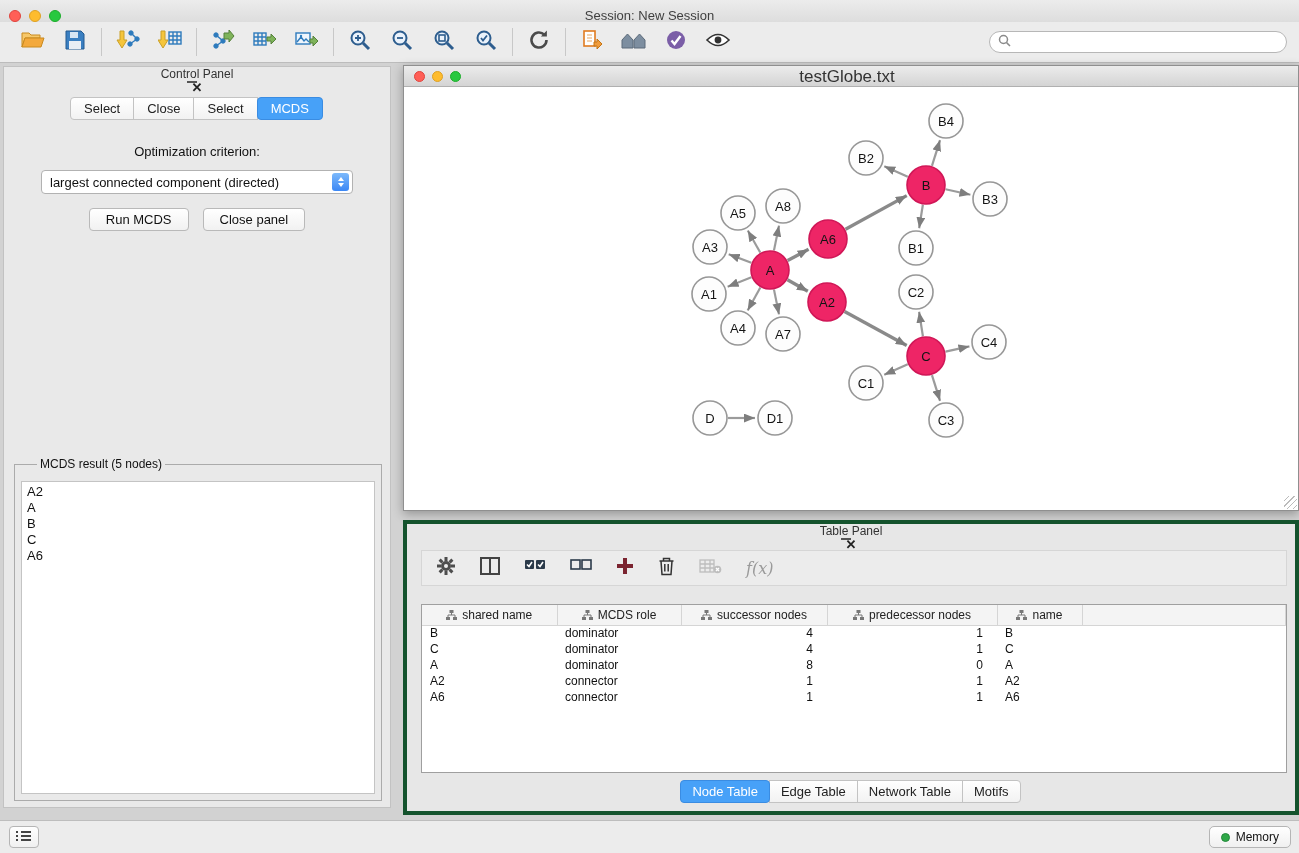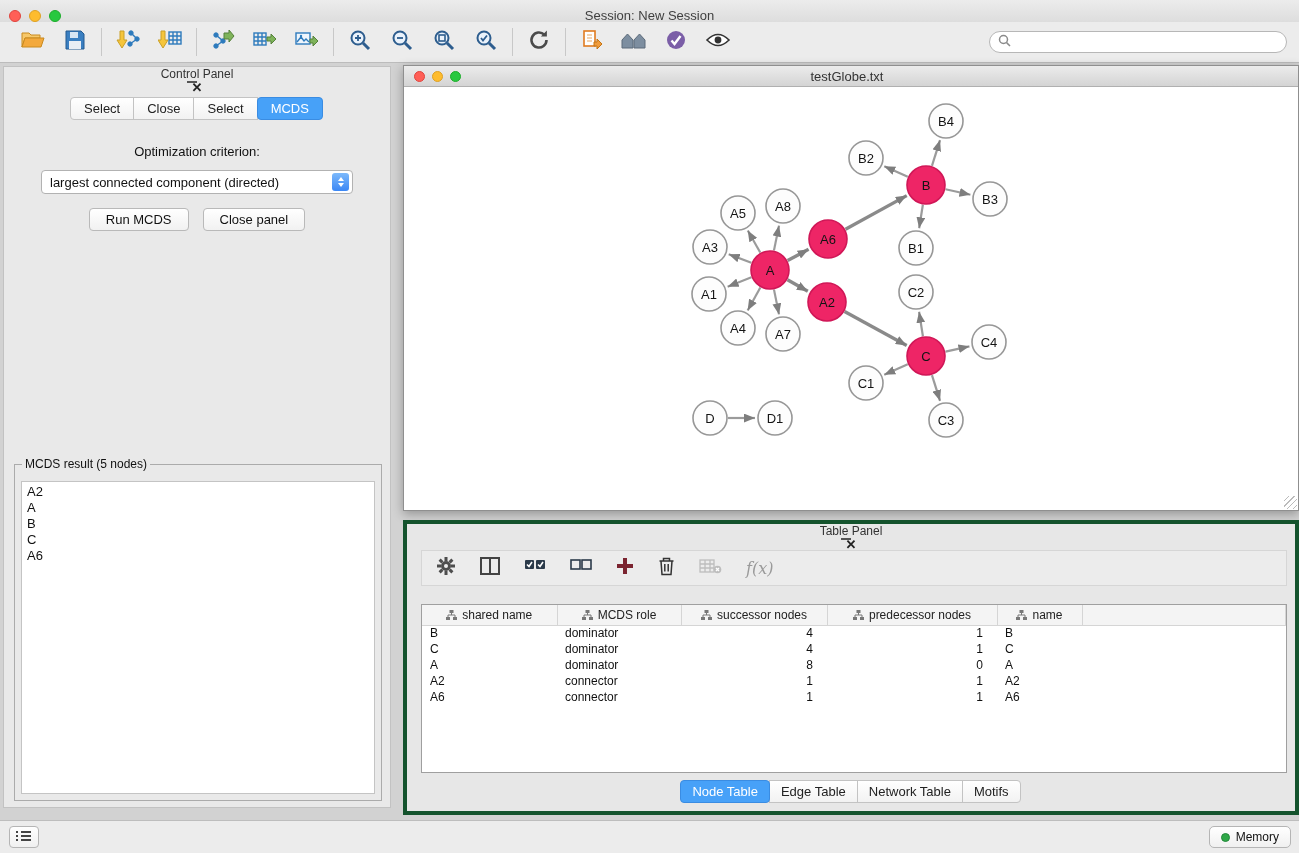--- a/index.html
+++ b/index.html
@@ -68,38 +68,38 @@
   .tri-down { width:0;height:0;border-left:3.5px solid transparent;border-right:3.5px solid transparent;border-top:4px solid #fff; }
   .btn-row { display:flex; justify-content:center; gap:14px; margin-top:14px; }
   .push-btn {
     padding:3px 16px; font-size:13px; color:#111; background:linear-gradient(#ffffff,#f1f1f1);
     border:1px solid #b9b9b9; border-radius:4px;
   }
   .result-fieldset {
     position:absolute; left:10px; right:8px; top:390px; bottom:6px;
     border:1px solid #ababab; padding:4px;
   }
-  .result-fieldset legend { font-size:12px; color:#111; padding:0 3px; margin-left:3px; }
+  .result-fieldset legend { font-size:12px; color:#111; padding:0 3px; margin-left:18px; }
   .result-list {
     position:absolute; left:6px; right:6px; top:10px; bottom:6px;
     background:#fff; border:1px solid #c4c4c4; padding:2px 5px; overflow:auto;
     font-size:13px; color:#111; line-height:16px;
   }
   
   .net-window {
     position:absolute; left:403px; top:2px; width:896px; height:446px;
     background:#fff; border:1px solid #8f8f8f; box-shadow:0 3px 10px rgba(0,0,0,.3);
   }
   .net-titlebar {
     height:21px; background:linear-gradient(#ececec,#d4d4d4); border-bottom:1px solid #b0b0b0;
     display:flex; align-items:center; position:relative;
   }
   .net-titlebar .lights { margin-left:10px; gap:7px; }
   .net-titlebar .light { width:11px; height:11px; }
-  .net-titlebar .title { position:absolute; left:0; right:8px; text-align:center; font-size:13px; color:#333; line-height:21px; }
+  .net-titlebar .title { position:absolute; left:0; right:8px; text-align:center; font-size:17px; color:#333; line-height:21px; }
   .net-canvas { position:relative; width:100%; height:423px; background:#fff; overflow:hidden; }
   .edge { stroke:#9b9b9b; stroke-width:2.2; }
   .edge.thick { stroke:#8a8a8a; stroke-width:3.4; }
   .node-normal { fill:#fdfdfd; stroke:#979797; stroke-width:1.6; }
   .node-mcds   { stroke:#d01757; stroke-width:1.6; }
   .node-label  { font-family:"Liberation Sans",sans-serif; font-size:13px; fill:#141414; text-anchor:middle; }
   .resize-grip {
     position:absolute; right:1px; bottom:1px; width:13px; height:13px;
     background:repeating-linear-gradient(135deg, transparent 0 3px, #bbb 3px 4px);
   }

